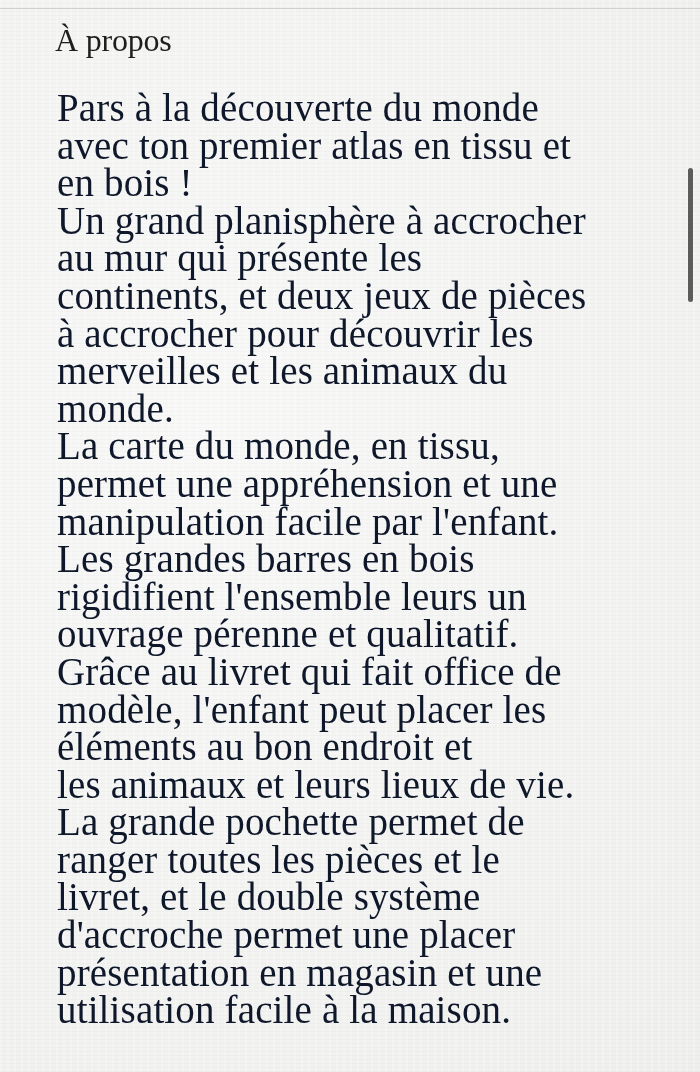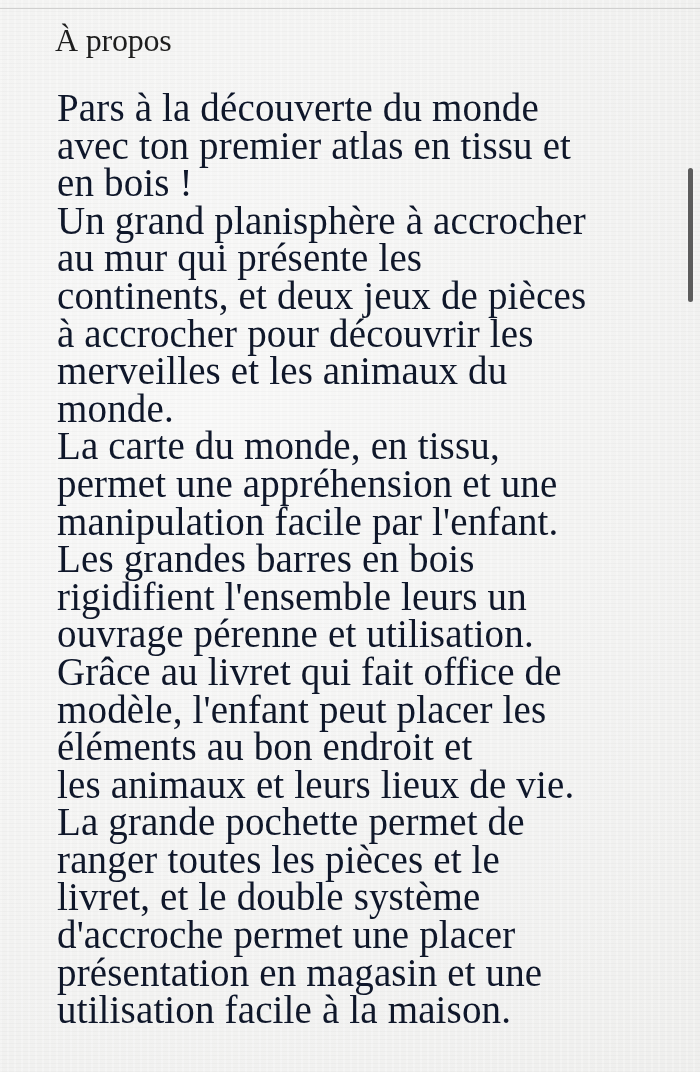--- a/index.html
+++ b/index.html
@@ -93,21 +93,21 @@
     <span class="desc-line">au mur qui présente les</span>
     <span class="desc-line">continents, et deux jeux de pièces</span>
     <span class="desc-line">à accrocher pour découvrir les</span>
     <span class="desc-line">merveilles et les animaux du</span>
     <span class="desc-line">monde.</span>
     <span class="desc-line">La carte du monde, en tissu,</span>
     <span class="desc-line">permet une appréhension et une</span>
     <span class="desc-line">manipulation facile par l'enfant.</span>
     <span class="desc-line">Les grandes barres en bois</span>
     <span class="desc-line">rigidifient l'ensemble leurs un</span>
-    <span class="desc-line">ouvrage pérenne et utilisation.</span>
+    <span class="desc-line">ouvrage pérenne et qualitatif.</span>
     <span class="desc-line">Grâce au livret qui fait office de</span>
     <span class="desc-line">modèle, l'enfant peut placer les</span>
     <span class="desc-line">éléments au bon endroit et</span>
     <span class="desc-line">les animaux et leurs lieux de vie.</span>
     <span class="desc-line">La grande pochette permet de</span>
     <span class="desc-line">ranger toutes les pièces et le</span>
     <span class="desc-line">livret, et le double système</span>
     <span class="desc-line">d'accroche permet une placer</span>
     <span class="desc-line">présentation en magasin et une</span>
     <span class="desc-line">utilisation facile à la maison.</span>

